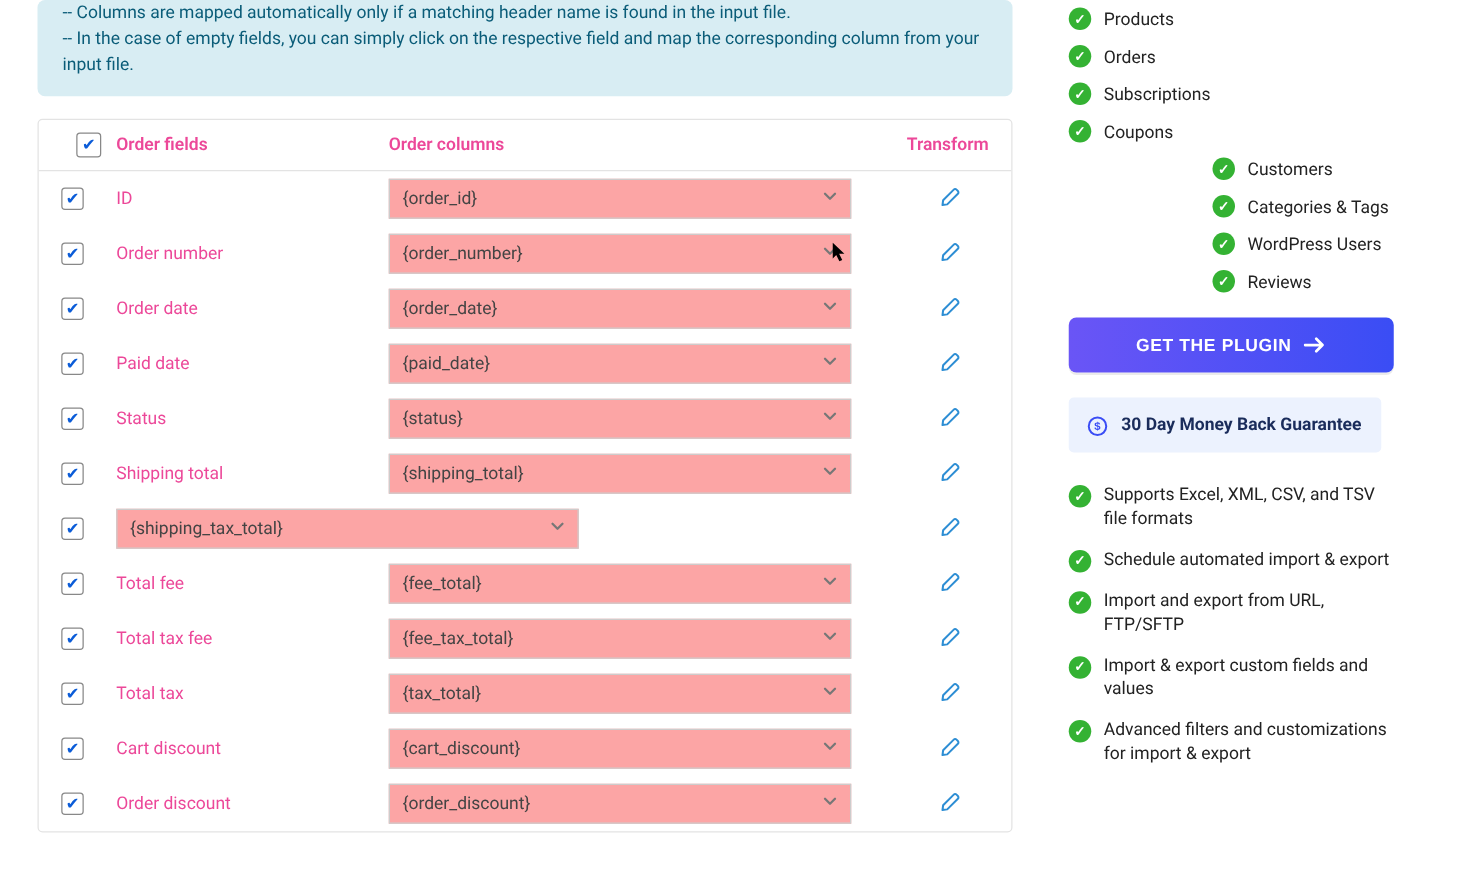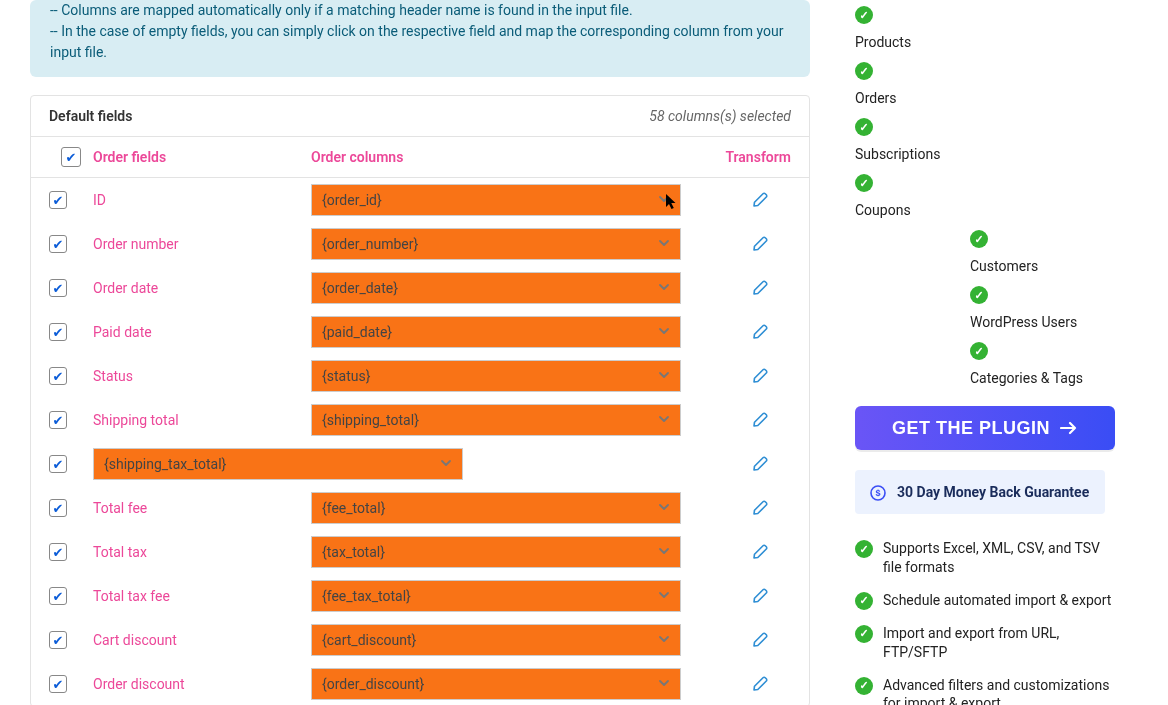--- a/index.html
+++ b/index.html
@@ -105,21 +105,21 @@
   .col-check-head .checkbox { width:20px; height:20px; }
 
   
   .select {
     position: relative;
     display:flex; align-items:center;
     height: 32px;
     border: 1px solid #ccc;
     border-radius: 0;
     padding: 0 34px 0 10px;
-    background:#f97316;
+    background:#fca5a5;
     max-width: 370px;
     color: #444;
     cursor: pointer;
   }
   .select .chevron {
     position:absolute;
     right: 10px;
     color:#777;
     pointer-events:none;
   }
@@ -129,25 +129,24 @@
     width: 30px; height:30px;
     display:flex; align-items:center; justify-content:center;
     cursor: pointer;
     color: #2e8ed4;
   }
 
   
   .feature-list li {
     list-style:none;
     display:flex;
-    align-items:flex-start;
+    align-items:flex-end;
     gap:10px;
     padding: 6px 0;
     color:#222;
-    flex-direction:column;
   }
   .feature-list.indent { padding-left: 115px; }
   .check-badge {
     width:18px; height:18px; flex:0 0 18px;
     border-radius:50%;
     background:#34b233;
     display:flex; align-items:center; justify-content:center;
     color:#fff;
     font-size:11px;
     line-height:1;
@@ -158,21 +157,21 @@
     display:flex; align-items:center; justify-content:center;
     gap:10px;
     width: 260px;
     height: 44px;
     margin: 14px 0 20px 0;
     border: none;
     border-radius: 6px;
     color:#fff;
     font-weight:700;
     letter-spacing: .5px;
-    font-size:18px;
+    font-size:14px;
     cursor:pointer;
     background: linear-gradient(90deg, #6a55f6 0%, #3a4df5 100%);
     box-shadow: 0 2px 0 rgba(0,0,0,.08);
   }
   .cta-button .arrow {
     display:inline-flex; align-items:center; justify-content:center;
   }
 
   .promo {
     background:#ecf2fe;
@@ -226,24 +225,20 @@
 
   <div class="main">
 
     <div class="info-box">
       <div class="line">-- Columns are mapped automatically only if a matching header name is found in the input file.</div>
       <div class="line">-- In the case of empty fields, you can simply click on the respective field and map the corresponding column from your input file.</div>
     </div>
 
     <div class="card">
 
-      <div class="card-header">
-        <div class="title">Default fields</div>
-        <div class="meta">58 columns(s) selected</div>
-      </div>
 
       <div class="table-head">
         <div class="col-check-head">
           <div class="checkbox checked"></div>
         </div>
         <div class="col-label header">Order fields</div>
         <div class="col-file header">Order columns</div>
         <div class="col-edit header">Transform</div>
       </div>
 
@@ -412,45 +407,45 @@
                 <span><svg width="18" height="18" viewBox="0 0 18 18">
                     <path d="M2.5 12.2 L11 3.7c.6-.6 1.6-.6 2.2 0l1.1 1.1c.6.6.6 1.6 0 2.2L5.8 15.5 2 16l.5-3.8z" fill="none" stroke="#2e8ed4" stroke-width="1.6" stroke-linejoin="round"></path>
                   </svg></span>
               </div>
             </div>
           </div>
           <div class="row">
             <div class="col-check">
               <div class="checkbox checked"></div>
             </div>
+            <div class="col-label">Total tax fee</div>
+            <div class="col-file">
+              <div class="select">
+                <span>{fee_tax_total}</span>
+                <span class="chevron"><svg width="12" height="12" viewBox="0 0 12 12">
+                    <path d="M2 4l4 4 4-4" fill="none" stroke="#777" stroke-width="1.8" stroke-linecap="round" stroke-linejoin="round"></path>
+                  </svg></span>
+              </div>
+            </div>
+            <div class="col-edit">
+              <div class="pencil">
+                <span><svg width="18" height="18" viewBox="0 0 18 18">
+                    <path d="M2.5 12.2 L11 3.7c.6-.6 1.6-.6 2.2 0l1.1 1.1c.6.6.6 1.6 0 2.2L5.8 15.5 2 16l.5-3.8z" fill="none" stroke="#2e8ed4" stroke-width="1.6" stroke-linejoin="round"></path>
+                  </svg></span>
+              </div>
+            </div>
+          </div>
+          <div class="row">
+            <div class="col-check">
+              <div class="checkbox checked"></div>
+            </div>
             <div class="col-label">Total tax</div>
             <div class="col-file">
               <div class="select">
                 <span>{tax_total}</span>
-                <span class="chevron"><svg width="12" height="12" viewBox="0 0 12 12">
-                    <path d="M2 4l4 4 4-4" fill="none" stroke="#777" stroke-width="1.8" stroke-linecap="round" stroke-linejoin="round"></path>
-                  </svg></span>
-              </div>
-            </div>
-            <div class="col-edit">
-              <div class="pencil">
-                <span><svg width="18" height="18" viewBox="0 0 18 18">
-                    <path d="M2.5 12.2 L11 3.7c.6-.6 1.6-.6 2.2 0l1.1 1.1c.6.6.6 1.6 0 2.2L5.8 15.5 2 16l.5-3.8z" fill="none" stroke="#2e8ed4" stroke-width="1.6" stroke-linejoin="round"></path>
-                  </svg></span>
-              </div>
-            </div>
-          </div>
-          <div class="row">
-            <div class="col-check">
-              <div class="checkbox checked"></div>
-            </div>
-            <div class="col-label">Total tax fee</div>
-            <div class="col-file">
-              <div class="select">
-                <span>{fee_tax_total}</span>
                 <span class="chevron"><svg width="12" height="12" viewBox="0 0 12 12">
                     <path d="M2 4l4 4 4-4" fill="none" stroke="#777" stroke-width="1.8" stroke-linecap="round" stroke-linejoin="round"></path>
                   </svg></span>
               </div>
             </div>
             <div class="col-edit">
               <div class="pencil">
                 <span><svg width="18" height="18" viewBox="0 0 18 18">
                     <path d="M2.5 12.2 L11 3.7c.6-.6 1.6-.6 2.2 0l1.1 1.1c.6.6.6 1.6 0 2.2L5.8 15.5 2 16l.5-3.8z" fill="none" stroke="#2e8ed4" stroke-width="1.6" stroke-linejoin="round"></path>
                   </svg></span>
@@ -525,25 +520,29 @@
           <span>Coupons</span>
         </li>
       </ul>
     <ul class="feature-list indent" id="features-indent">
         <li>
           <span class="check-badge"></span>
           <span>Customers</span>
         </li>
         <li>
           <span class="check-badge"></span>
+          <span>Categories &amp; Tags</span>
+        </li>
+        <li>
+          <span class="check-badge"></span>
           <span>WordPress Users</span>
         </li>
         <li>
           <span class="check-badge"></span>
-          <span>Categories &amp; Tags</span>
+          <span>Reviews</span>
         </li>
       </ul>
 
     <button class="cta-button">
       <span>GET THE PLUGIN</span>
       <span class="arrow">
         <svg width="18" height="14" viewBox="0 0 18 14" fill="none">
           <path d="M1 7h14M10 2l5 5-5 5" stroke="#fff" stroke-width="2.2" stroke-linecap="round" stroke-linejoin="round"></path>
         </svg>
       </span>
@@ -569,20 +568,24 @@
         <li>
           <span class="check-badge"></span>
           <span>Schedule automated import &amp; export</span>
         </li>
         <li>
           <span class="check-badge"></span>
           <span>Import and export from URL, FTP/SFTP</span>
         </li>
         <li>
           <span class="check-badge"></span>
+          <span>Import &amp; export custom fields and values</span>
+        </li>
+        <li>
+          <span class="check-badge"></span>
           <span>Advanced filters and customizations for import &amp; export</span>
         </li>
       </ul>
 
   </div>
 
 </div>
 
 <div class="cursor-pointer">
   <svg viewBox="0 0 12 16">

